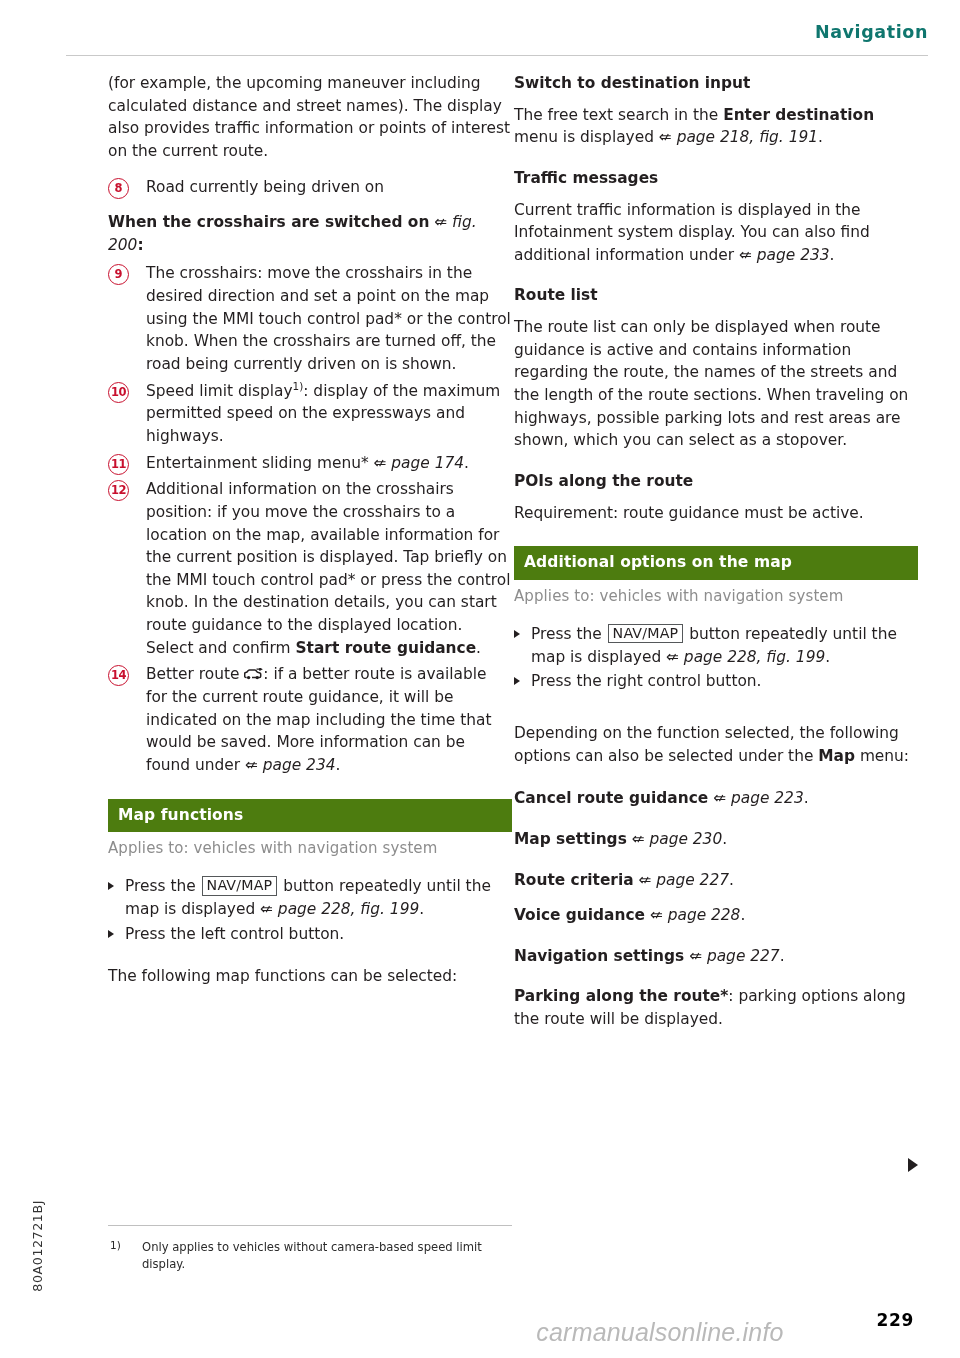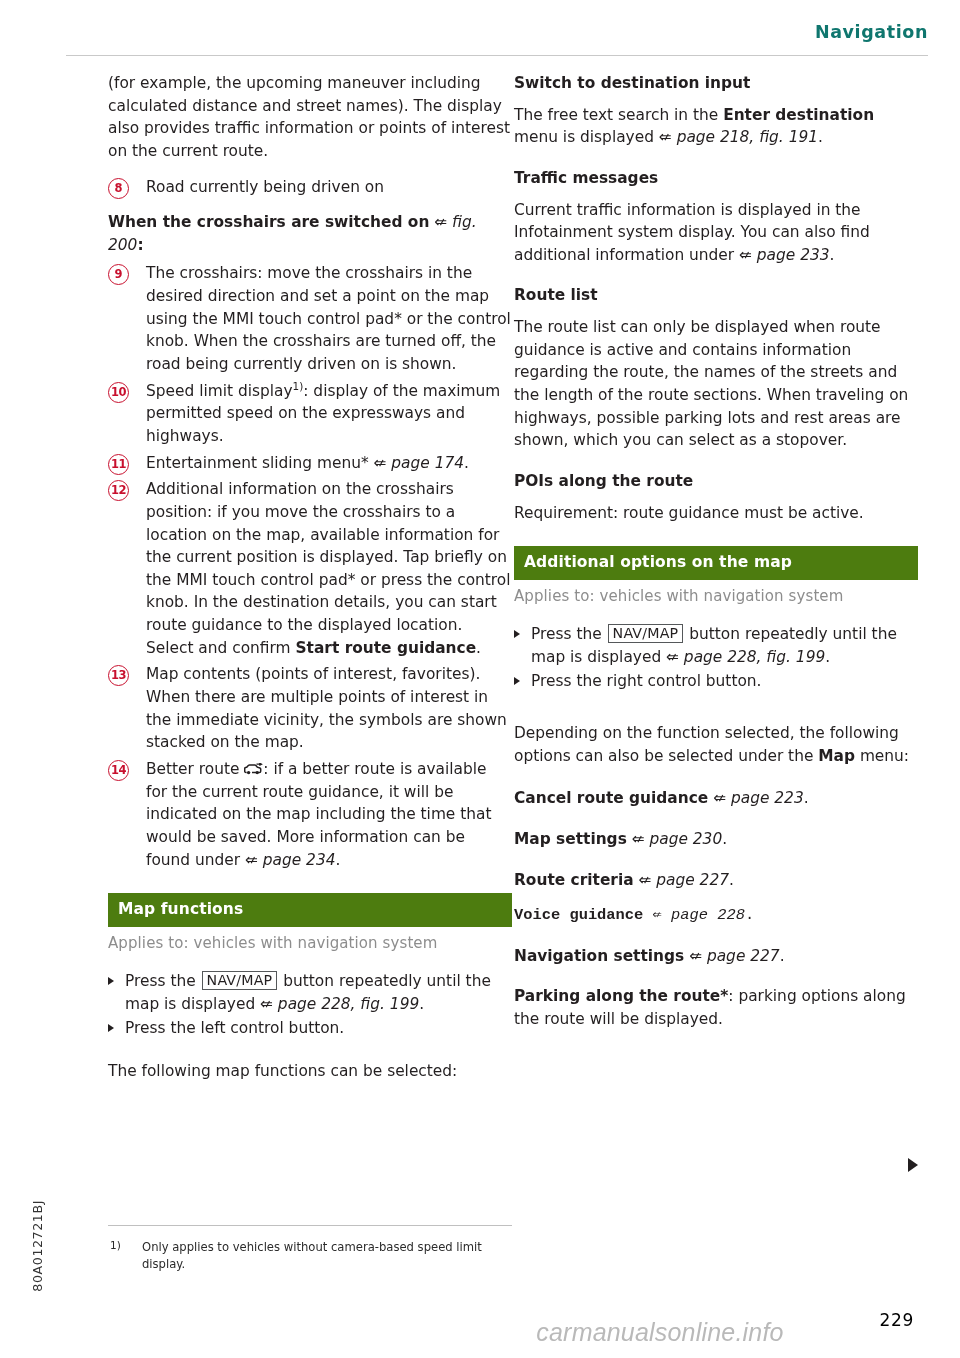--- a/index.html
+++ b/index.html
@@ -188,21 +188,21 @@
     border-top: 7px solid transparent;
     border-bottom: 7px solid transparent;
   }
 
   
   .page-number {
     position: absolute;
     right: 46px;
     top: 1310px;
     font-size: 17px;
-    font-weight: normal;
+    font-weight: bold;
     letter-spacing: 0.7px;
     color: #000000;
   }
 
   
   .watermark {
     position: absolute;
     left: 0;
     right: 0;
     top: 1318px;
@@ -249,24 +249,20 @@
   <div class="num-item">
     <span class="circ wide">11</span>
     <span>Entertainment sliding menu*</span><span class="arrowref"> ⇍&nbsp;</span><i>page 174</i><span>.</span>
   </div>
 
   <div class="num-item">
     <span class="circ wide">12</span>
     <span>Additional information on the crosshairs position: if you move the crosshairs to a location on the map, available information for the current position is displayed. Tap briefly on the MMI touch control pad* or press the control knob. In the destination details, you can start route guidance to the displayed location. Select and confirm </span><b>Start route guidance</b><span>.</span>
   </div>
 
-  <div class="num-item">
-    <span class="circ wide">13</span>
-    <span>Map contents (points of interest, favorites). When there are multiple points of interest in the immediate vicinity, the symbols are shown stacked on the map.</span>
-  </div>
 
   <div class="num-item">
     <span class="circ wide">14</span>
     <span>Better route </span><span class="caricon"><svg width="19" height="13" viewBox="0 0 19 13">
           <path d="M8 9.5h7.4a1.3 1.3 0 0 0 1.3-1.3V6.1c0-.5-.3-.9-.8-1.1l-2.6-.9-1.4-1.6a1.6 1.6 0 0 0-1.2-.5H5.6c-.5 0-1 .2-1.3.6L2.7 4.2c-.4.1-.8.1-1.2.3-.5.2-.8.6-.8 1.1v2.6C.7 9 1.3 9.5 2 9.5h.6" fill="none" stroke="#231f20" stroke-width="1.5"></path>
           <circle cx="4.6" cy="9.6" r="1.7" fill="#231f20"></circle>
           <circle cx="13.2" cy="9.6" r="1.7" fill="#231f20"></circle>
           <path d="M12.5 1.2h4.6M15.3 0l2.2 1.2-2.2 1.2" fill="none" stroke="#231f20" stroke-width="1.3"></path>
         </svg></span><span>: if a better route is available for the current route guidance, it will be indicated on the map including the time that would be saved. More information can be found under </span><span class="arrowref">⇍&nbsp;</span><i>page 234</i><span>.</span>
   </div>
@@ -336,21 +332,21 @@
   </p>
 
   <p style="margin-top:18px;">
     <b>Map settings</b><span class="arrowref"> ⇍&nbsp;</span><i>page 230</i><span>.</span>
   </p>
 
   <p style="margin-top:18px;">
     <b>Route criteria</b><span class="arrowref"> ⇍&nbsp;</span><i>page 227</i><span>.</span>
   </p>
 
-  <p style="margin-top:0;font-family:Liberation Mono, monospace;">
+  <p style="margin-top:0;">
     <b>Voice guidance</b><span class="arrowref"> ⇍&nbsp;</span><i>page 228</i><span>.</span>
   </p>
 
   <p style="margin-top:18px;">
     <b>Navigation settings</b><span class="arrowref"> ⇍&nbsp;</span><i>page 227</i><span>.</span>
   </p>
 
 
   <p style="margin-top:18px;">
     <b>Parking along the route*</b><span>: parking options along the route will be displayed.</span>

